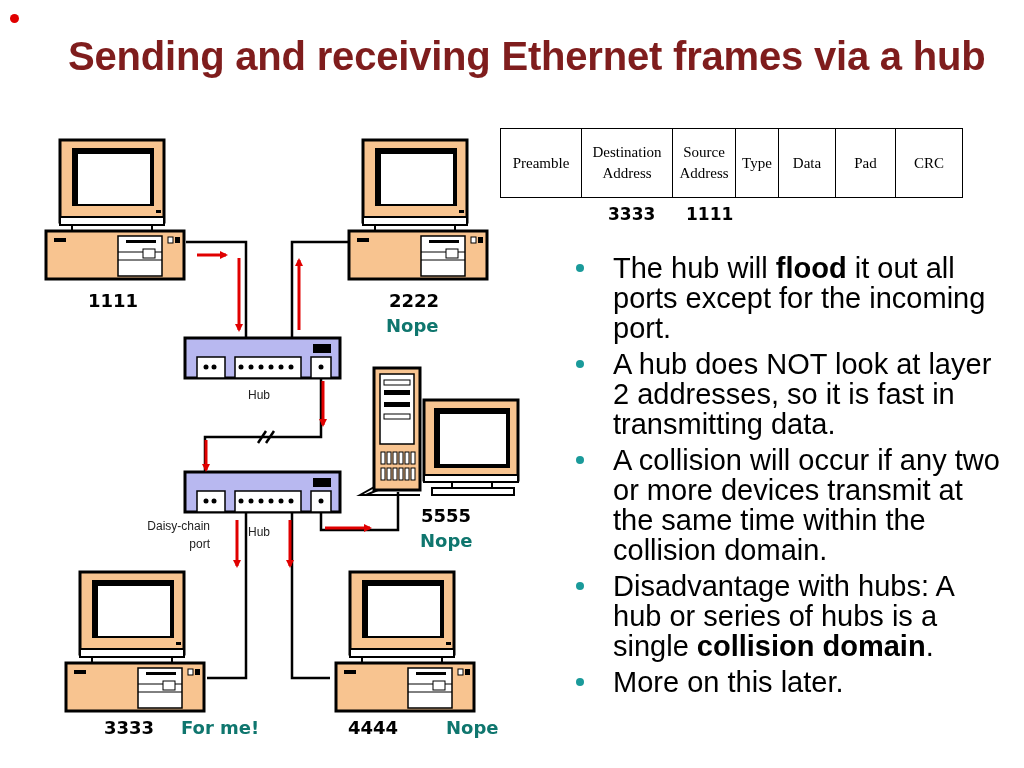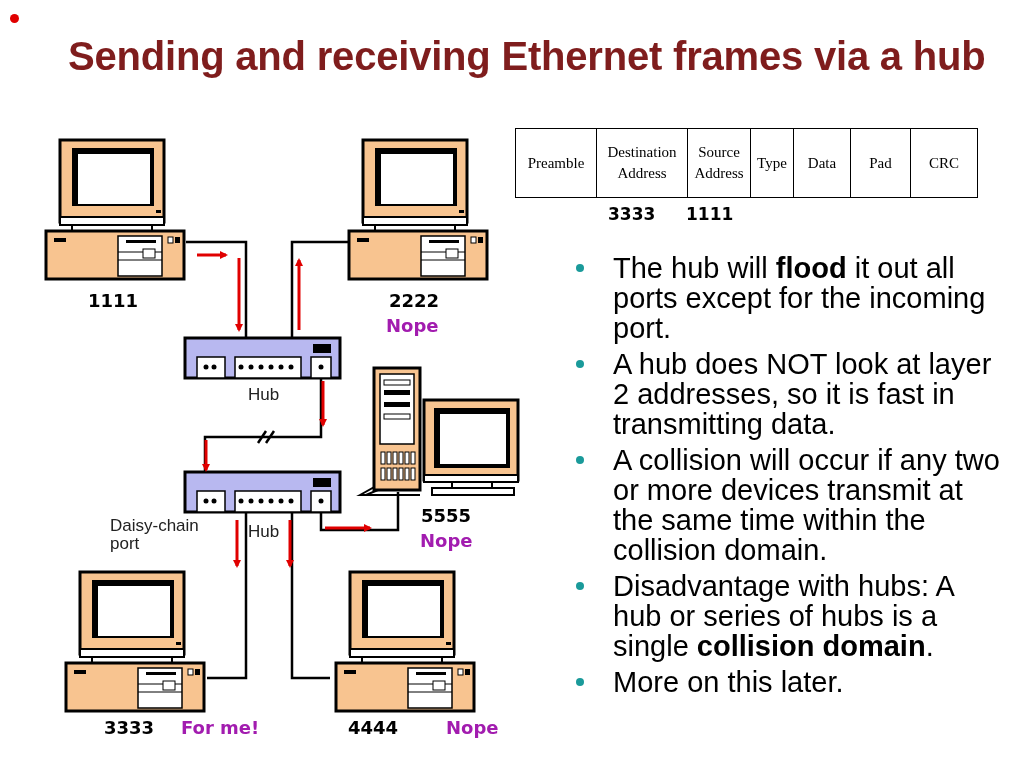--- a/index.html
+++ b/index.html
@@ -1,25 +1,25 @@
 <!DOCTYPE html>
 <html><head>
 <meta charset="utf-8">
 <style>
   html,body{margin:0;padding:0;background:#fff;}
   body{width:1024px;height:768px;position:relative;overflow:hidden;font-family:"Liberation Sans",sans-serif;}
   .title-bullet{position:absolute;left:10px;top:14px;width:9px;height:9px;border-radius:50%;background:#e00000;}
   .title{position:absolute;left:68px;top:34px;font-size:40px;font-weight:bold;color:#7f1d1d;white-space:nowrap;letter-spacing:-0.2px;}
   svg#diagram{position:absolute;left:0;top:0;}
-  .frame-table{position:absolute;left:515px;top:128px;border-collapse:collapse;font-family:"Liberation Serif",serif;font-size:15px;padding-left:32px;}
+  .frame-table{position:absolute;left:500px;top:128px;border-collapse:collapse;font-family:"Liberation Serif",serif;font-size:15px;padding-left:32px;}
   .frame-table td{border:1px solid #000;height:68px;text-align:center;vertical-align:middle;padding:0 2px;line-height:21px;}
   .addr-label{position:absolute;top:204px;font-family:"DejaVu Sans",sans-serif;font-weight:bold;font-size:17px;color:#000;}
   .lbl{position:absolute;font-family:"DejaVu Sans",sans-serif;font-weight:bold;font-size:18px;color:#000;white-space:nowrap;}
-  .lbl.red{color:#a21caf;}
-  .small-lbl{position:absolute;font-family:"Liberation Sans",sans-serif;font-size:17px;color:#222;text-align:left;line-height:18px;}
+  .lbl.red{color:#0f766e;}
+  .small-lbl{position:absolute;font-family:"Liberation Sans",sans-serif;font-size:12px;color:#222;text-align:right;line-height:18px;}
   ul.bullets{position:absolute;left:576px;top:253px;width:430px;margin:0;padding:0;list-style:none;font-family:"Liberation Sans",sans-serif;font-size:29px;color:#000;line-height:30px;}
   ul.bullets li{position:relative;padding-left:37px;margin-bottom:6px;}
   ul.bullets li .dot{position:absolute;left:0;top:11px;width:8px;height:8px;border-radius:50%;background:#1a9a9a;}
 </style>
 </head>
 <body>
 
 <div class="title-bullet"></div>
 <div class="title">Sending and receiving Ethernet frames via a hub</div>
 

